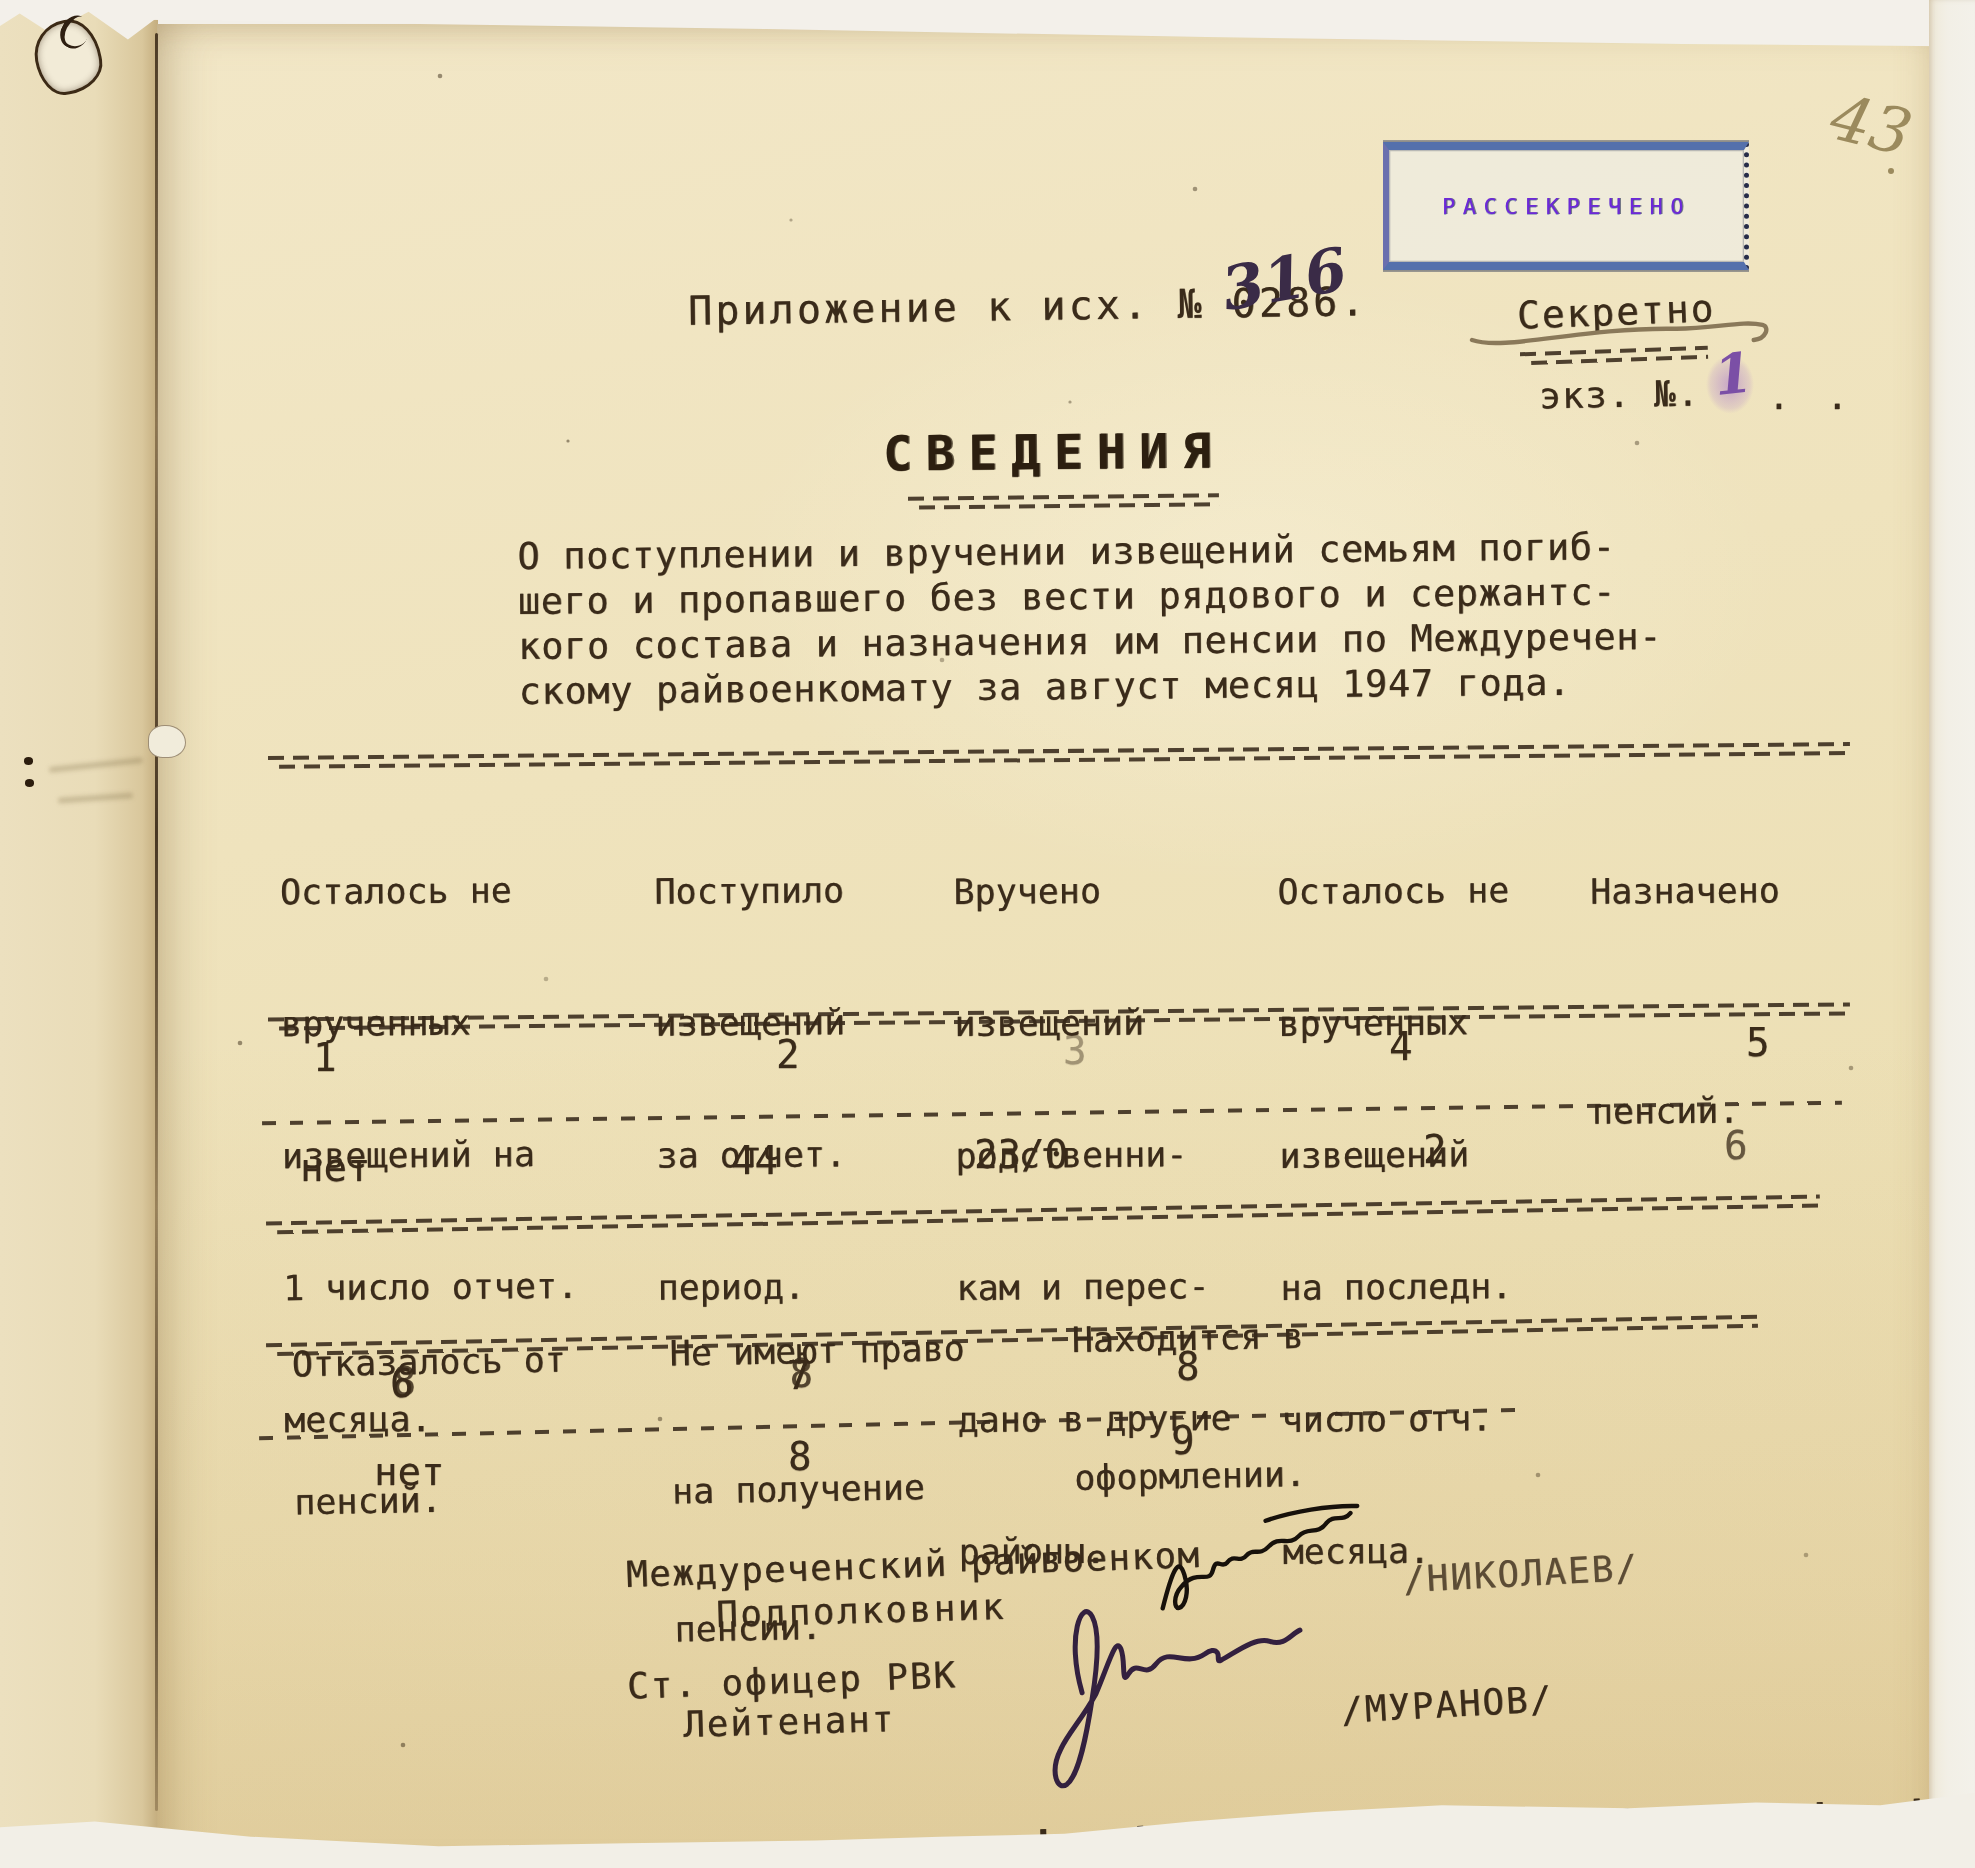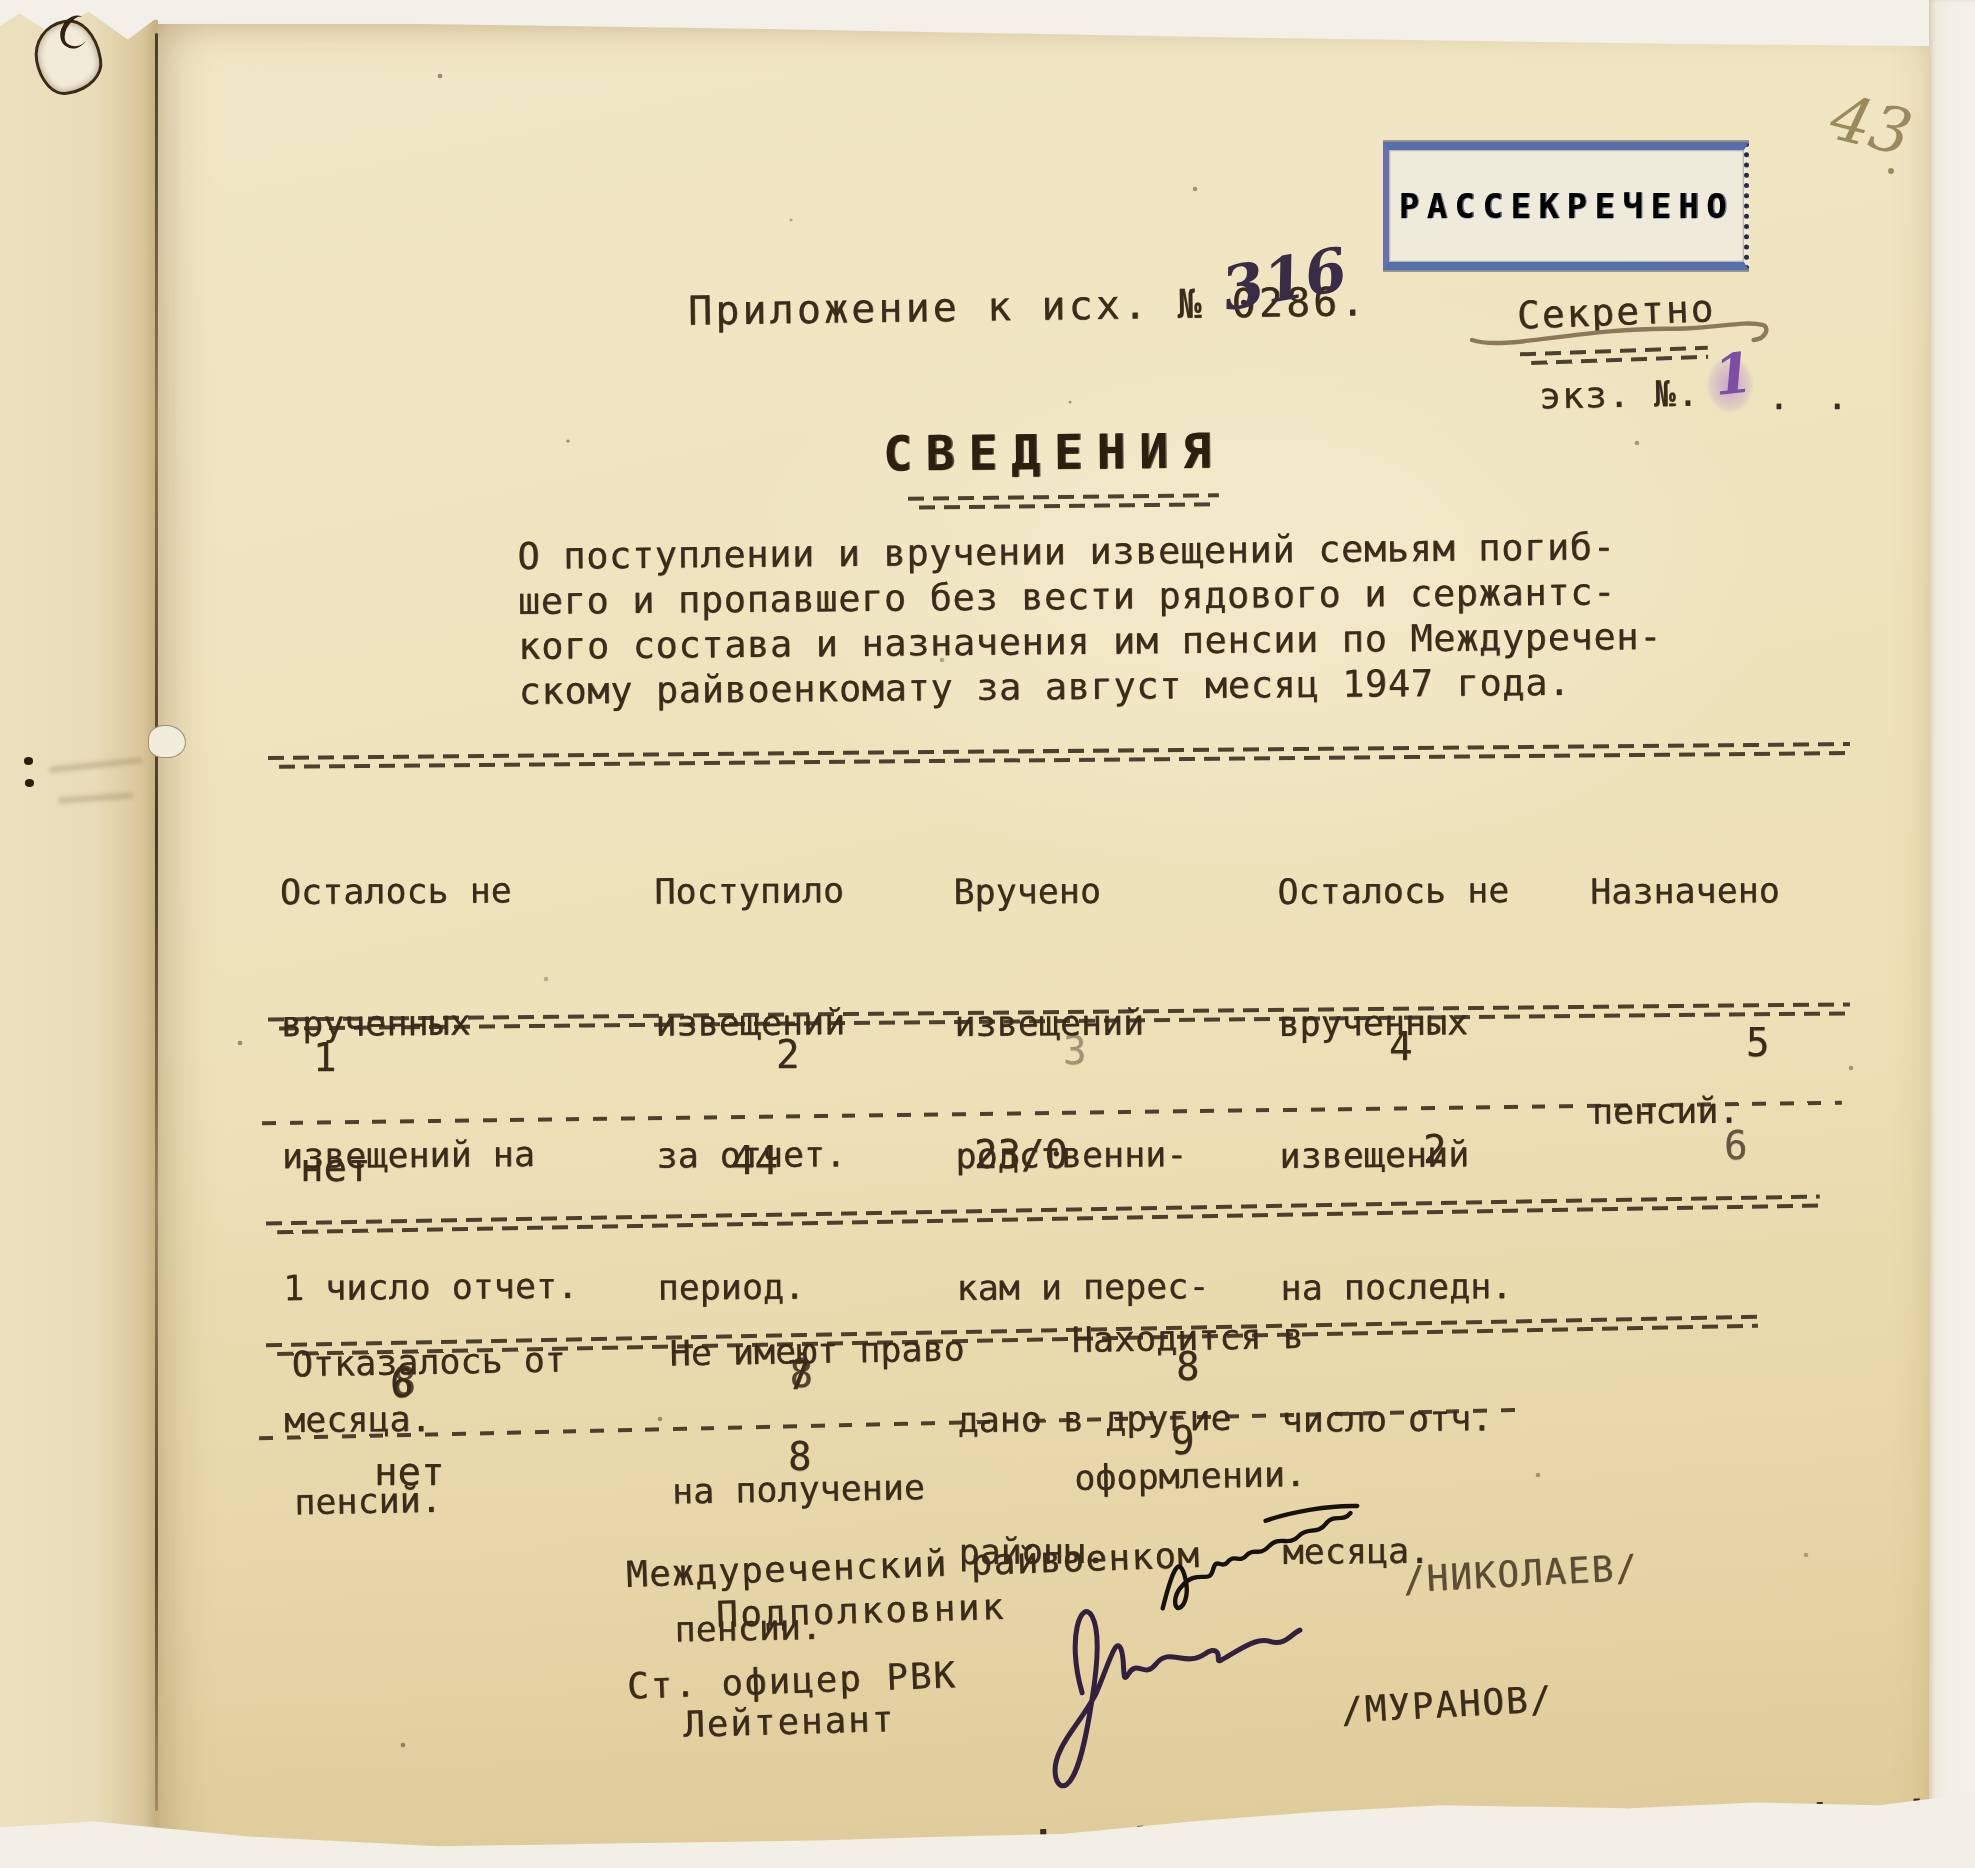--- a/index.html
+++ b/index.html
@@ -61,22 +61,22 @@
      repeating-linear-gradient(90deg,#382a1b 0 16.3px,transparent 16.3px 25px) 0 1.3px/100% 4.4px no-repeat,
      repeating-linear-gradient(90deg,#382a1b 0 16.3px,transparent 16.3px 25px) 11.3px 10px/100% 4.4px no-repeat;}
   .sep.single{background:
      repeating-linear-gradient(90deg,#382a1b 0 13.8px,transparent 13.8px 27.6px) 0 3.8px/100% 4.4px no-repeat;}
   
   .stamp{position:absolute;left:1383px;top:142px;width:355px;height:112px;
      border-top:8.1px solid #5470ac;border-bottom:8.1px solid #5470ac;
      border-left:6.3px solid #6a6fae;border-right:5px dotted #262c48;
      box-shadow:0 -1.9px 0 rgba(25,35,70,.45),0 1.9px 0 rgba(25,35,70,.45),inset 0 0 0 1.3px rgba(25,35,70,.25);
      background:rgba(238,242,248,.45);display:flex;align-items:center;justify-content:center;}
-  .stamp-text{font-family:"DejaVu Sans Mono",monospace;font-weight:bold;font-size:34px;
-     letter-spacing:7.5px;color:#000000;text-shadow:1.3px 0 rgba(34,44,80,.6),0 0.6px rgba(90,110,170,.5);}
+  .stamp-text{font-family:"DejaVu Sans Mono",monospace;font-weight:normal;font-size:22px;
+     letter-spacing:7.5px;color:#6d28d9;text-shadow:1.3px 0 rgba(34,44,80,.6),0 0.6px rgba(90,110,170,.5);}
   
   .hand{position:absolute;font-family:"DejaVu Serif",serif;font-style:italic;white-space:pre;}
   .smudge{position:absolute;border-radius:50%;
      background:radial-gradient(closest-side,rgba(165,115,205,.55),rgba(165,115,205,.18) 65%,transparent 80%);}
   .num-wrap{position:absolute;}
   .num-over{position:absolute;left:2.5px;top:-1.9px;opacity:.85;}
   svg{position:absolute;overflow:visible;}
 </style>
 </head>
 <body>

